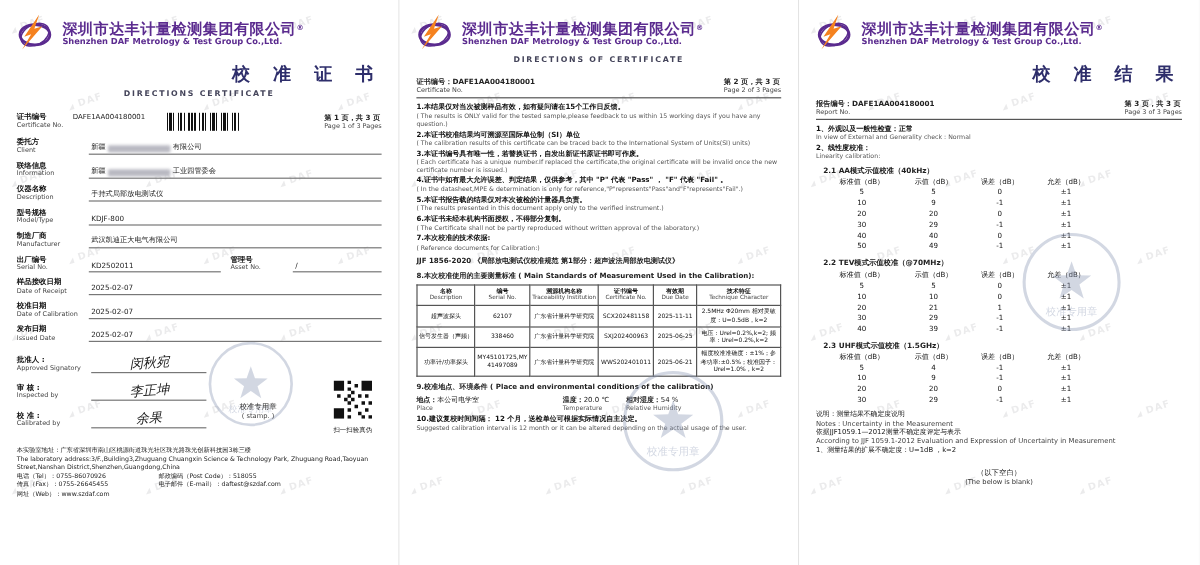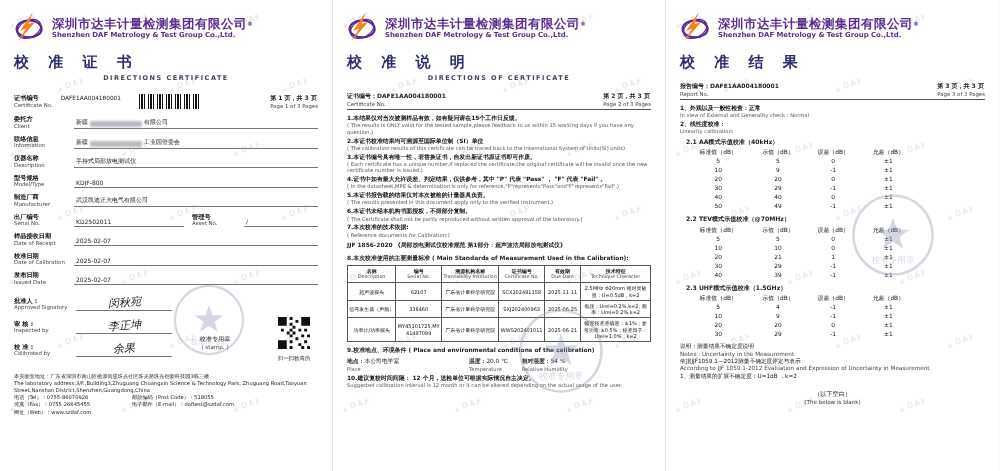--- a/index.html
+++ b/index.html
@@ -12,21 +12,21 @@
   .wm{position:absolute;font-size:8px;font-weight:bold;color:rgba(60,60,70,0.10);
     transform:rotate(-18deg);letter-spacing:1px;pointer-events:none;white-space:nowrap;z-index:0;}
   .wm::before{content:"◢ ";font-size:6px;}
   .content{position:relative;z-index:2;}
   
   .hdr{display:flex;align-items:center;gap:6px;margin-top:4px;}
   .logo{width:32px;height:32px;flex:0 0 auto;}
   .coname .cn{color:#5b2b8f;font-weight:bold;font-size:12.5px;letter-spacing:0.5px;line-height:14px;}
   .coname .en{color:#5b2b8f;font-weight:bold;font-size:6.9px;line-height:9px;}
   .reg{color:#5b2b8f;font-size:6px;vertical-align:top;}
-  .doc-title{text-align:left;color:#2e2e6b;font-size:15px;font-weight:bold;letter-spacing:7px;margin-top:9px;}
+  .doc-title{text-align:right;color:#2e2e6b;font-size:15px;font-weight:bold;letter-spacing:7px;margin-top:9px;}
   .doc-sub{text-align:center;color:#44445a;font-size:6.5px;letter-spacing:1.5px;margin-top:2px;font-weight:bold;}
   .doc-sub.normal{font-weight:bold;letter-spacing:0.4px;font-size:7.5px;color:#3a3a55;}
   
   .certband{display:flex;align-items:flex-start;margin-top:12px;}
   .lblcn{font-weight:bold;font-size:6.2px;line-height:7.5px;color:#111;}
   .lblen{font-size:5.4px;line-height:6.5px;color:#444;}
   .certno{font-size:5.8px;margin-left:8px;margin-top:1px;width:72px;}
   .barcode{width:62px;height:15px;margin-left:6px;
     background:repeating-linear-gradient(90deg,#111 0 1px,#fff 1px 2px,#111 2px 4px,#fff 4px 5px,#111 5px 6px,#fff 6px 9px);}
   .pageinfo{margin-left:auto;text-align:left;}
@@ -299,21 +299,20 @@
     <div class="content">
       <div class="hdr">
         <svg class="logo" viewBox="0 0 36 36">
             <use href="#daflogo"></use>
           </svg>
         <div class="coname">
           <div class="cn"><span>深圳市达丰计量检测集团有限公司</span><span class="reg">®</span></div>
           <div class="en">Shenzhen DAF Metrology &amp; Test Group Co.,Ltd.</div>
         </div>
       </div>
-      <div class="doc-title">校 准 说 明</div>
       <div class="doc-sub">DIRECTIONS OF CERTIFICATE</div>
 
       <div class="certline">
         <div class="l">
           <div class="cn">证书编号：DAFE1AA004180001</div>
           <div class="en">Certificate No.</div>
         </div>
         <div class="pageinfo">
           <div class="cn">第 2 页，共 3 页</div>
           <div class="en">Page 2 of 3 Pages</div>

